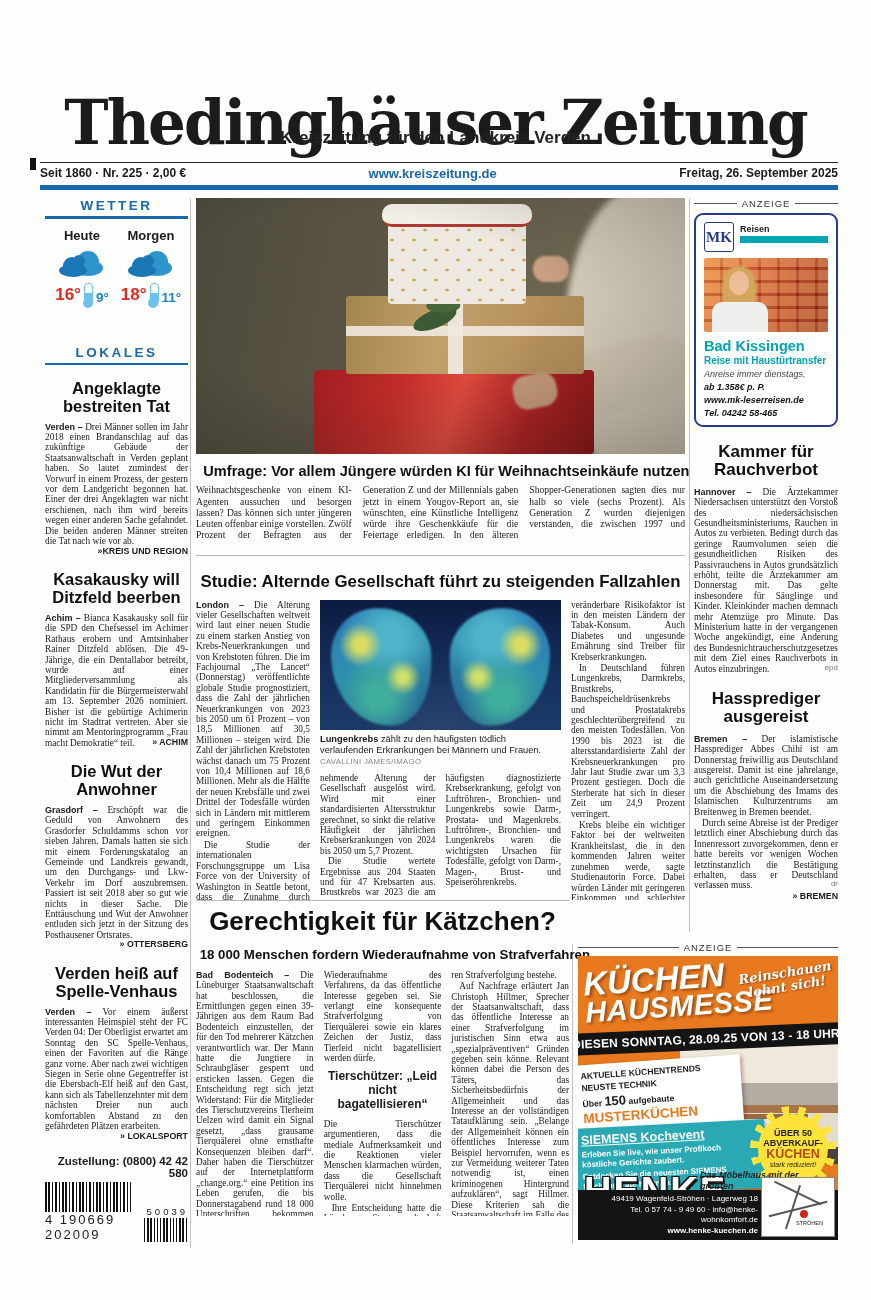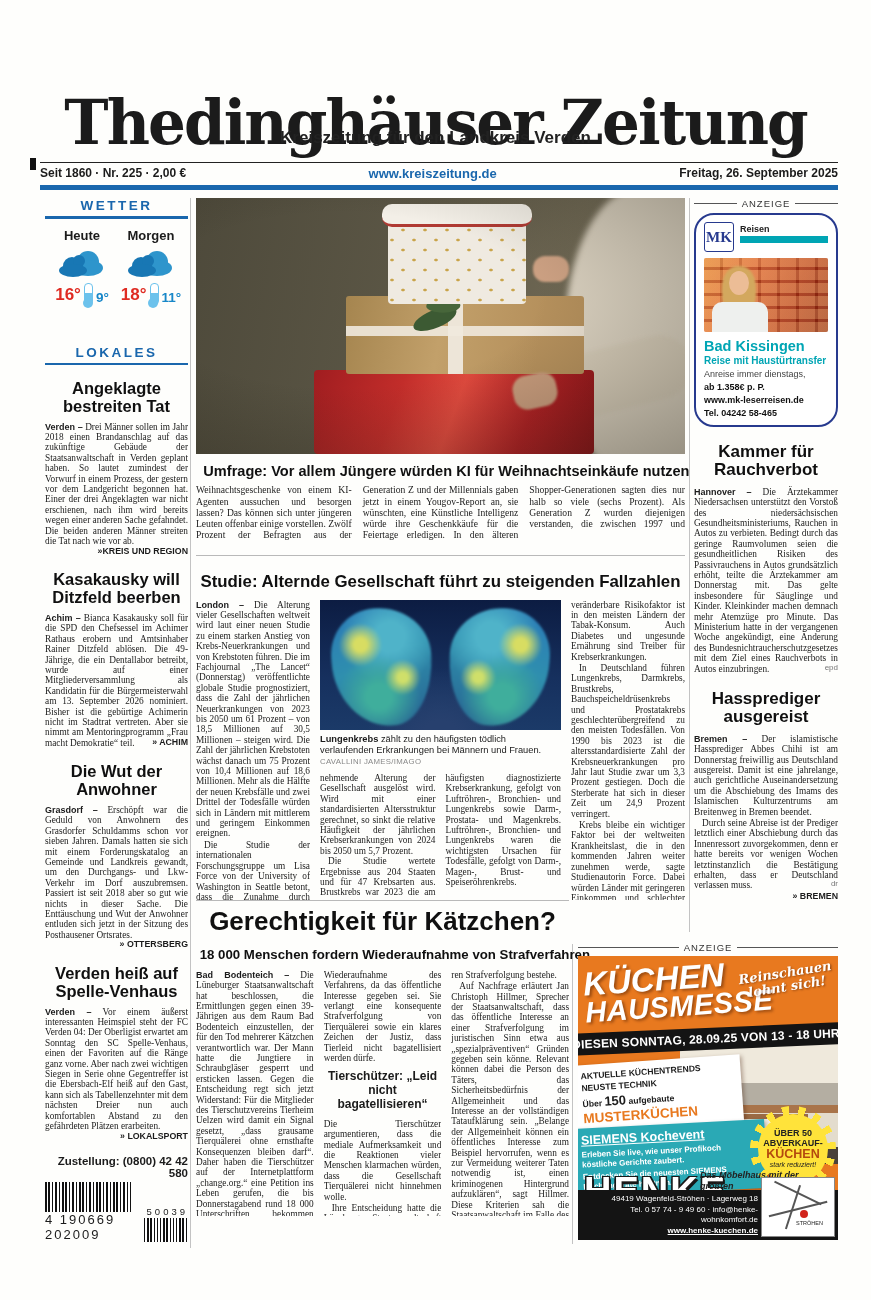--- a/index.html
+++ b/index.html
@@ -112,38 +112,38 @@
   .kz-head{font-size:26px;margin:6px 0 3px;white-space:nowrap;}
   .kz-sub{font-size:13.5px;margin-bottom:7px;white-space:nowrap;transform:scaleX(.98);}
   .kz-cols{display:flex;gap:10px;height:246px;overflow:hidden;}
   .kz-col{flex:1;overflow:hidden;}
   .kz-mid-head{font-family:"Liberation Sans",sans-serif;font-weight:bold;font-size:12px;line-height:1.15;text-align:center;margin:7px 0;}
   
   .rail-right{position:absolute;left:694px;top:198px;width:144px;}
   .anzeige{display:flex;align-items:center;gap:5px;font-family:"Liberation Sans",sans-serif;
     font-size:9.5px;letter-spacing:1px;color:#333;}
   .anzeige::before,.anzeige::after{content:"";flex:1;height:1px;background:#555;}
-  .mk-ad{border:2px solid #273a8e;border-radius:20px;background:#fff;margin-top:4px;padding:7px 8px;}
+  .mk-ad{border:2px solid #273a8e;border-radius:9px;background:#fff;margin-top:4px;padding:7px 8px;}
   .mk-top{display:flex;gap:6px;align-items:flex-start;}
   .mk-logo{width:28px;height:28px;border:1.5px solid #273a8e;border-radius:3px;display:flex;align-items:center;justify-content:center;
     font-family:"Liberation Serif",serif;font-weight:bold;font-size:15px;color:#273a8e;}
   .mk-brandwrap{flex:1;padding-top:2px;}
   .mk-brand{font-family:"Liberation Sans",sans-serif;font-weight:bold;font-size:9px;color:#222;}
   .mk-bar{height:7px;background:#00a5b4;margin-top:2px;}
   .mk-photo{position:relative;height:74px;margin-top:6px;overflow:hidden;border-radius:2px;
     background:linear-gradient(115deg,#e07a2e 0%,#d6542a 35%,#b23318 70%,#8e2410 100%);}
   .mk-photo::before{content:"";position:absolute;inset:0;
     background:repeating-linear-gradient(0deg,rgba(255,210,140,.25) 0 10px,rgba(120,30,10,.25) 10px 13px),
                repeating-linear-gradient(90deg,rgba(255,230,170,.18) 0 16px,rgba(0,0,0,.12) 16px 19px);}
   .mk-hair{position:absolute;left:18px;top:8px;width:34px;height:48px;background:#d3a85e;border-radius:45% 45% 40% 40%;filter:blur(1px);}
   .mk-face{position:absolute;left:25px;top:13px;width:20px;height:24px;background:#ecbd96;border-radius:50%;}
   .mk-coat{position:absolute;left:8px;top:44px;width:56px;height:34px;background:#eef0ee;border-radius:10px 10px 0 0;}
   .mk-title{font-family:"Liberation Sans",sans-serif;font-weight:bold;font-size:14.5px;color:#00a5b4;margin-top:6px;}
   .mk-subtitle{font-family:"Liberation Sans",sans-serif;font-weight:bold;font-size:10px;color:#00a5b4;margin-top:1px;}
-  .mk-line{font-family:"Liberation Sans",sans-serif;font-size:9px;color:#444;margin-top:3px;}
+  .mk-line{font-family:"Liberation Sans",sans-serif;font-size:9px;color:#444;margin-top:3px;font-style:italic;}
   .mk-line.b{font-weight:bold;color:#111;}
   .rr-art h3{font-size:17px;margin:16px 0 7px;}
   .rr-art{overflow:hidden;}
   
   .bottom-ad{position:absolute;left:578px;top:942px;width:260px;}
   .kue{position:relative;margin-top:3px;height:284px;background:#e8791f;overflow:hidden;}
   .kue-kitchen{position:absolute;right:0;top:86px;width:158px;height:122px;
     background:linear-gradient(180deg,#efe9dc 0 34%,#b4aea2 34% 52%,#a9744a 52% 58%,#e3dccd 58% 86%,#49413a 86% 100%);}
   .kue-island{position:absolute;right:30px;top:158px;width:96px;height:34px;background:#f4efe4;border-top:5px solid #9a6a44;}
   .kue-title{position:absolute;left:6px;top:6px;transform:rotate(-4deg);color:#fff;
@@ -180,21 +180,21 @@
   .star-in .s3{font-weight:bold;font-size:12.5px;color:#b4490f;}
   .star-in .s4{font-size:7px;font-style:italic;color:#222;}
   .henke{position:absolute;left:6px;top:214px;font-family:"Liberation Sans",sans-serif;font-weight:bold;
     font-size:38px;letter-spacing:2px;color:#fff;
     text-shadow:-1.5px -1.5px 0 #181818,1.5px -1.5px 0 #181818,-1.5px 1.5px 0 #181818,1.5px 1.5px 0 #181818,2px 3px 0 #181818;}
   .henke-sub{position:absolute;left:44px;top:246px;font-family:"Liberation Sans",sans-serif;font-size:6.5px;color:#fff;letter-spacing:1px;}
   .kue-tagline{position:absolute;left:122px;top:214px;width:106px;font-family:"Liberation Sans",sans-serif;
     font-weight:bold;font-style:italic;font-size:9px;line-height:1.25;color:#222;}
   .kue-addr{position:absolute;left:0;bottom:0;width:100%;background:#141414;color:#fff;
     font-family:"Liberation Sans",sans-serif;font-size:8px;line-height:1.3;padding:4px 80px 4px 6px;box-sizing:border-box;text-align:right;}
-  .kue-addr .a3{font-weight:bold;text-decoration:underline;}
+  .kue-addr .a3{font-weight:bold;}
   .kue-map{position:absolute;right:3px;bottom:3px;width:72px;height:58px;background:#fff;border:1px solid #888;}
   .kue-map i{position:absolute;background:#555;}
   .kue-map .r1{left:6px;top:30px;width:60px;height:1.5px;transform:rotate(-14deg);}
   .kue-map .r2{left:10px;top:14px;width:52px;height:1.5px;transform:rotate(26deg);}
   .kue-map .r3{left:30px;top:6px;width:1.5px;height:46px;transform:rotate(18deg);}
   .kue-dot{position:absolute;left:38px;top:32px;width:8px;height:8px;border-radius:50%;background:#d1241c;}
   .kue-map-label{position:absolute;left:34px;top:42px;font-family:"Liberation Sans",sans-serif;font-size:5.5px;color:#222;}
 </style>
 </head>
 <body>

